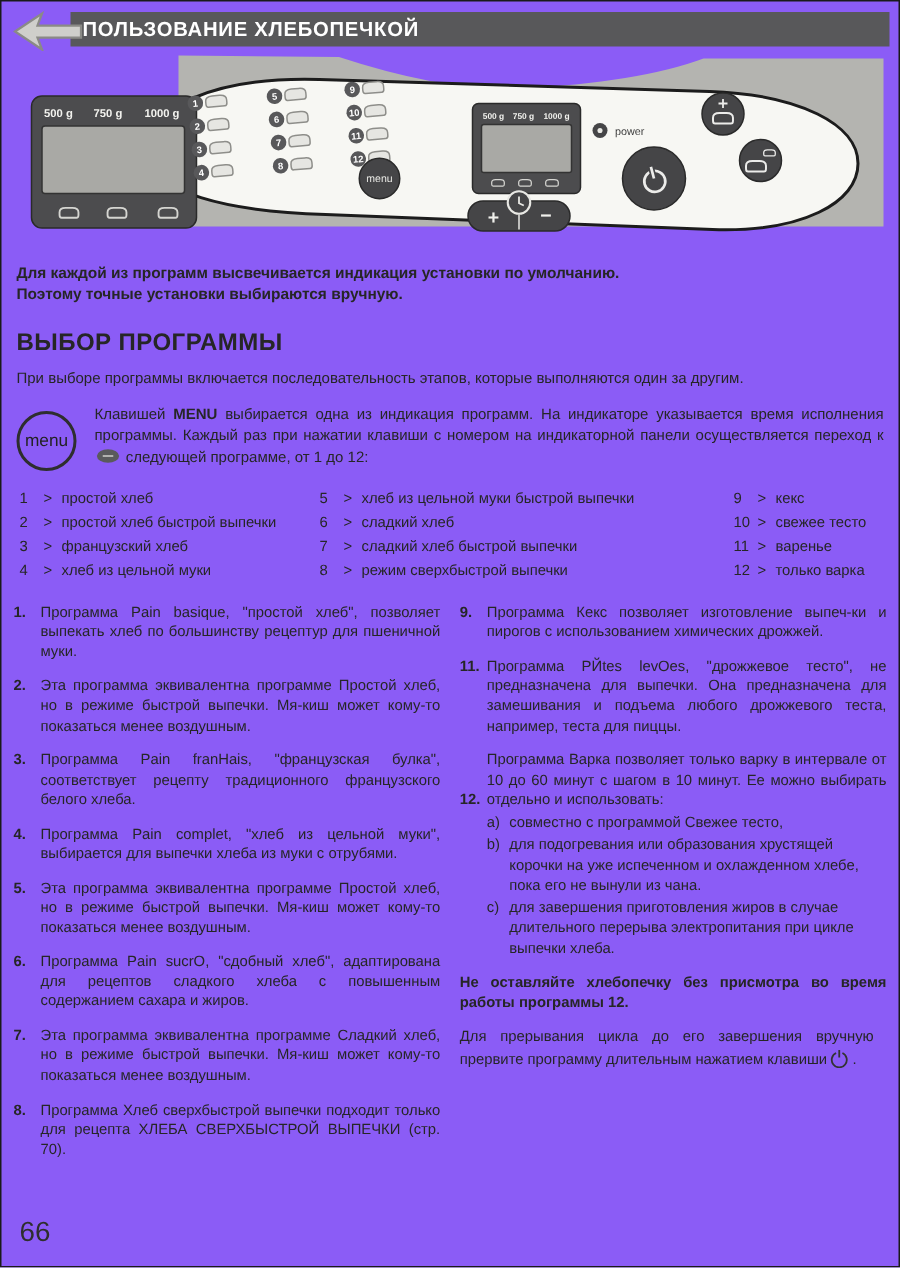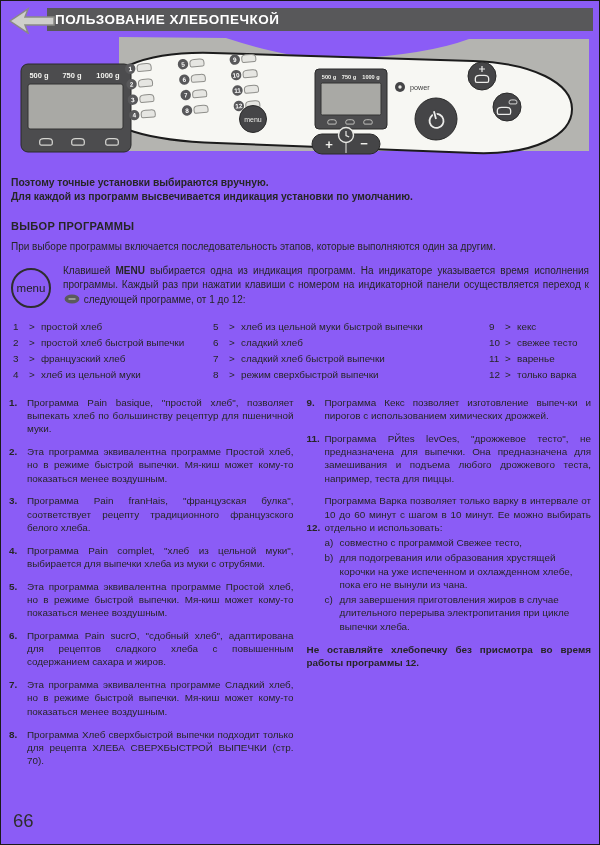--- a/index.html
+++ b/index.html
@@ -15,21 +15,21 @@
   .wlabel{font-size:7.5px;font-weight:bold;fill:#f2f2ee;text-anchor:middle;}
   .wlabel2{font-size:5.6px;font-weight:bold;fill:#f2f2ee;text-anchor:middle;}
   .pnum{font-size:6.3px;fill:#ffffff;text-anchor:middle;font-weight:bold;}
   .bread{fill:#e6e6e2;stroke:#8e8e8a;stroke-width:1;}
   .bread-lt{fill:none;stroke:#d5d5d1;stroke-width:1.4;}
   .menu-btn-t{font-size:7px;fill:#e9e9e5;text-anchor:middle;}
   .rocker-t{font-size:13px;font-weight:bold;fill:#f0f0ec;text-anchor:middle;}
   .power-t{font-size:7.2px;fill:#3c3c3c;}
   
   .note{margin:5px 10px 0;font-size:10.3px;font-weight:bold;line-height:1.4;}
-  h2.sec{margin:15px 10px 0;font-size:11px;letter-spacing:.3px;}
+  h2.sec{margin:15px 10px 0;font-size:16px;letter-spacing:.3px;}
   .lead{margin:9px 10px 0;font-size:10px;}
   .menu-row{display:flex;gap:12px;margin:12px 10px 0;align-items:flex-start;}
   .menu-circle{flex:0 0 auto;width:36px;height:36px;border:2px solid #2e2e2e;border-radius:50%;
                display:flex;align-items:center;justify-content:center;font-size:11.5px;color:#222;margin-top:4px;}
   .menu-text{margin:0;font-size:10px;line-height:1.45;text-align:justify;flex:1;}
   .menu-key{display:inline-block;vertical-align:-1px;margin:0 1px;}
   
   .plist{display:flex;margin:11px 10px 0 12px;font-size:9.9px;line-height:1.6;}
   .plist-col1{width:200px}.plist-col2{width:276px}.plist-col3{flex:1}
   .plist-row{display:flex;}
@@ -191,22 +191,22 @@
     </g>
 
     <g>
       <circle cx="506" cy="76" r="14" fill="#454547" stroke="#2a2a2a"></circle>
       <use href="#loafp" transform="translate(503,80) scale(0.95)" fill="none" stroke="#ececea" stroke-width="1.4"></use>
       <use href="#loafp" transform="translate(512,71) scale(0.55)" fill="none" stroke="#ececea" stroke-width="1.6"></use>
     </g>
   </svg>
 
   <div class="note">
+    <div>Для каждой из программ высвечивается индикация установки по умолчанию.</div>
     <div>Поэтому точные установки выбираются вручную.</div>
-    <div>Для каждой из программ высвечивается индикация установки по умолчанию.</div>
   </div>
 
   <h2 class="sec">ВЫБОР ПРОГРАММЫ</h2>
   <p class="lead">При выборе программы включается последовательность этапов, которые выполняются один за другим.</p>
 
   <div class="menu-row">
     <div class="menu-circle">menu</div>
     <p class="menu-text">
       <span>Клавишей</span><b> MENU </b><span>выбирается одна из индикация программ. На индикаторе указывается время исполнения программы. Каждый раз при нажатии клавиши с номером на индикаторной панели осуществляется переход к </span><span class="menu-key"><svg width="16" height="10" viewBox="0 0 16 10">
             <ellipse cx="8" cy="5" rx="7.4" ry="4.5" fill="#5a5a5c"></ellipse>
@@ -338,17 +338,23 @@
         </div>
       <div class="sub">
           <span class="mk">b)</span>
           <p>для подогревания или образования хрустящей корочки на уже испеченном и охлажденном хлебе, пока его не вынули из чана.</p>
         </div>
       <div class="sub">
           <span class="mk">c)</span>
           <p>для завершения приготовления жиров в случае длительного перерыва электропитания при цикле выпечки хлеба.</p>
         </div>
       <p class="warn">Не оставляйте хлебопечку без присмотра во время работы программы 12.</p>
+      <p class="closing">
+        <span>Для прерывания цикла до его завершения вручную прервите программу длительным нажатием клавиши</span><span class="pkey"><svg width="13" height="13" viewBox="0 0 13 13">
+              <path d="M4.4,3 A5,5 0 1,0 8.6,3" fill="none" stroke="#333" stroke-width="1.2"></path>
+              <line x1="6.5" y1="1" x2="6.5" y2="6" stroke="#333" stroke-width="1.2"></line>
+            </svg></span><span>.</span>
+      </p>
     </div>
   </div>
 
   <div class="pageno">66</div>
 </div>
 
 </body></html>

